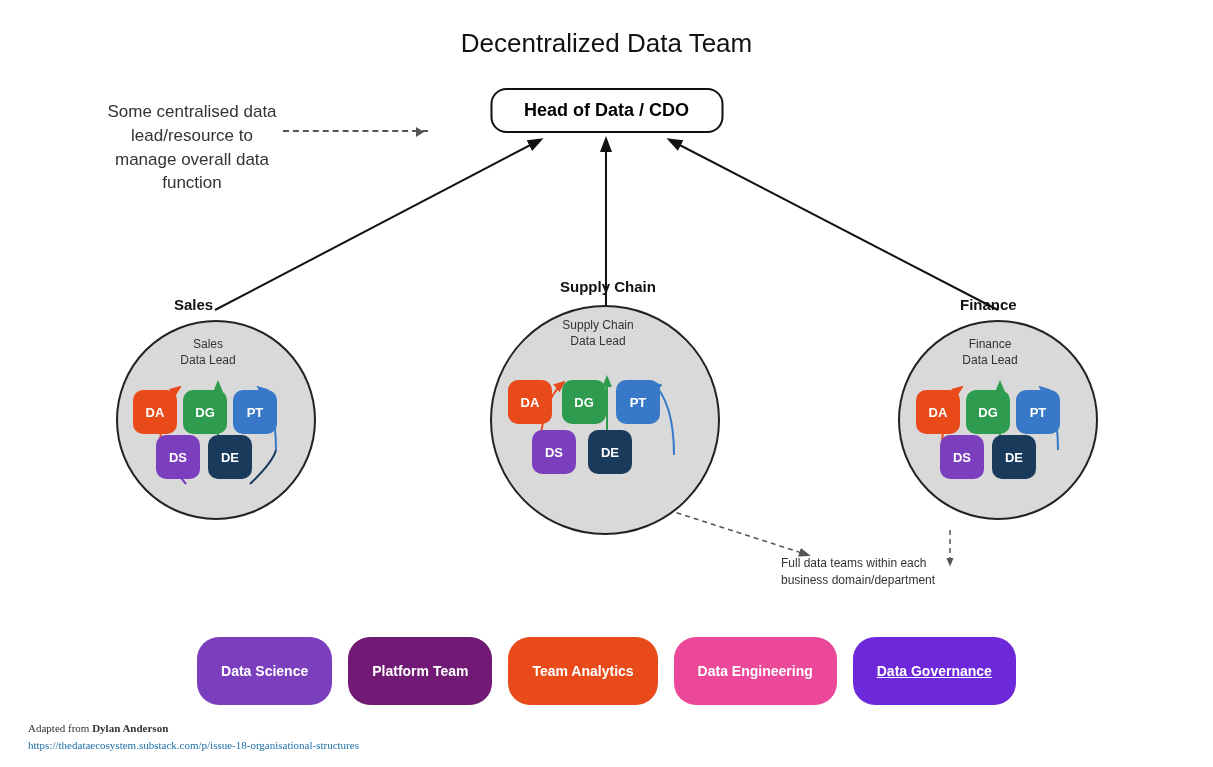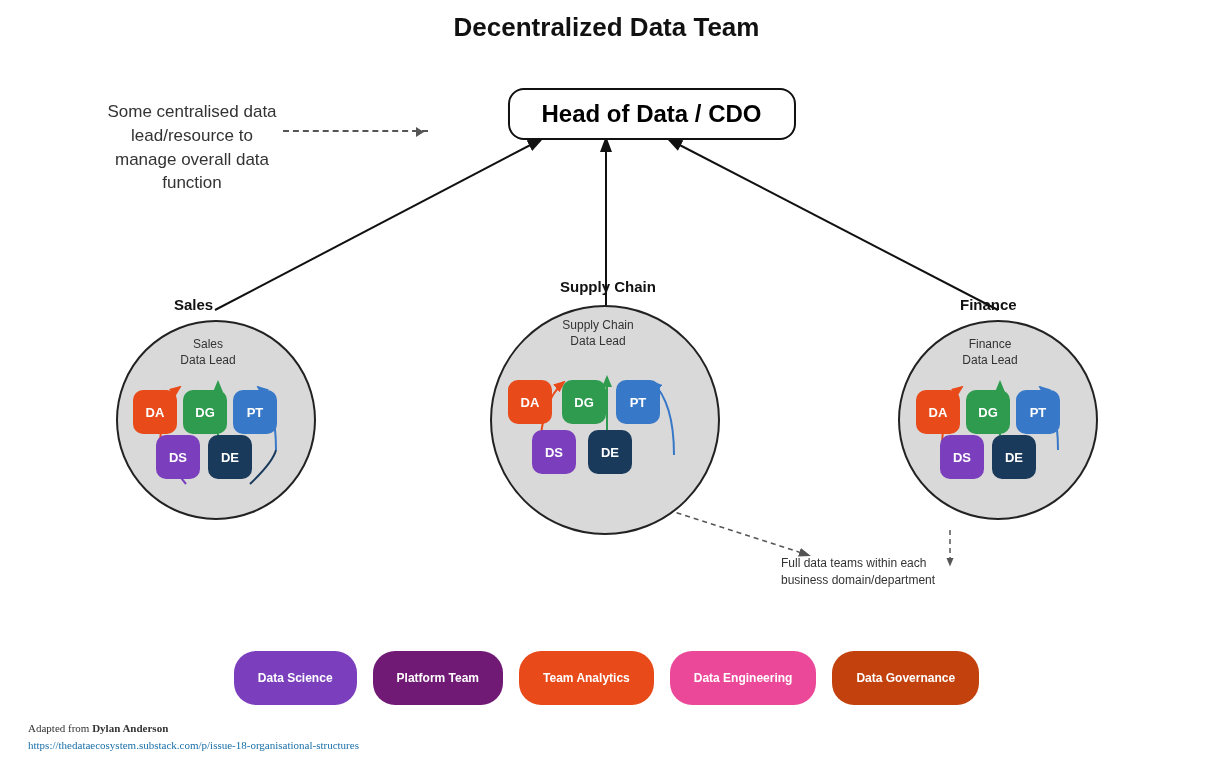--- a/index.html
+++ b/index.html
@@ -13,39 +13,38 @@
     }
     .page {
       width: 1213px;
       height: 767px;
       position: relative;
       background: #fff;
     }
     .main-title {
       text-align: center;
       font-size: 26px;
-      font-weight: bold;
-      padding-top: 12px;
+      font-weight: normal;
+      padding-top: 28px;
       color: #111;
     }
     
     .cdo-box {
       position: absolute;
       top: 88px;
       left: 50%;
       transform: translateX(-50%);
       border: 2.5px solid #111;
       border-radius: 16px;
       padding: 10px 32px;
-      font-size: 24px;
+      font-size: 18px;
       font-weight: bold;
       background: #fff;
       white-space: nowrap;
       z-index: 10;
-      margin-left: 45px;
     }
     
     .annotation {
       position: absolute;
       top: 100px;
       left: 102px;
       font-size: 17px;
       color: #333;
       text-align: center;
       line-height: 1.4;
@@ -114,22 +113,22 @@
       font-weight: bold;
       color: #fff;
       z-index: 6;
     }
     
     .legend-badge {
       display: inline-flex;
       align-items: center;
       justify-content: center;
       border-radius: 22px;
-      padding: 20px 24px;
-      font-size: 12px;
+      padding: 26px 24px;
+      font-size: 14px;
       font-weight: bold;
       color: #fff;
       margin: 0 8px;
     }
     .legend-row {
       position: absolute;
       bottom: 62px;
       left: 0; right: 0;
       display: flex;
       justify-content: center;
@@ -293,20 +292,20 @@
         <polygon points="0 0, 6 2.5, 0 5" fill="#555"></polygon>
       </marker>
     </defs>
   </svg>
 
   <div class="legend-row">
     <div class="legend-badge" style="background:#7B3FBE;">Data Science</div>
     <div class="legend-badge" style="background:#701a75;">Platform Team</div>
     <div class="legend-badge" style="background:#E84A1A;">Team Analytics</div>
     <div class="legend-badge" style="background:#ec4899;">Data Engineering</div>
-    <div class="legend-badge" style="background:#c2410c;">Data Governance</div>
+    <div class="legend-badge" style="background:#6d28d9;text-decoration:underline;">Data Governance</div>
   </div>
 
   <div class="footer-text">
     Adapted from <strong>Dylan Anderson</strong><br>
     <a class="footer-link" href="#">https://thedataecosystem.substack.com/p/issue-18-organisational-structures</a>
   </div>
 </div>
 
 </body></html>

